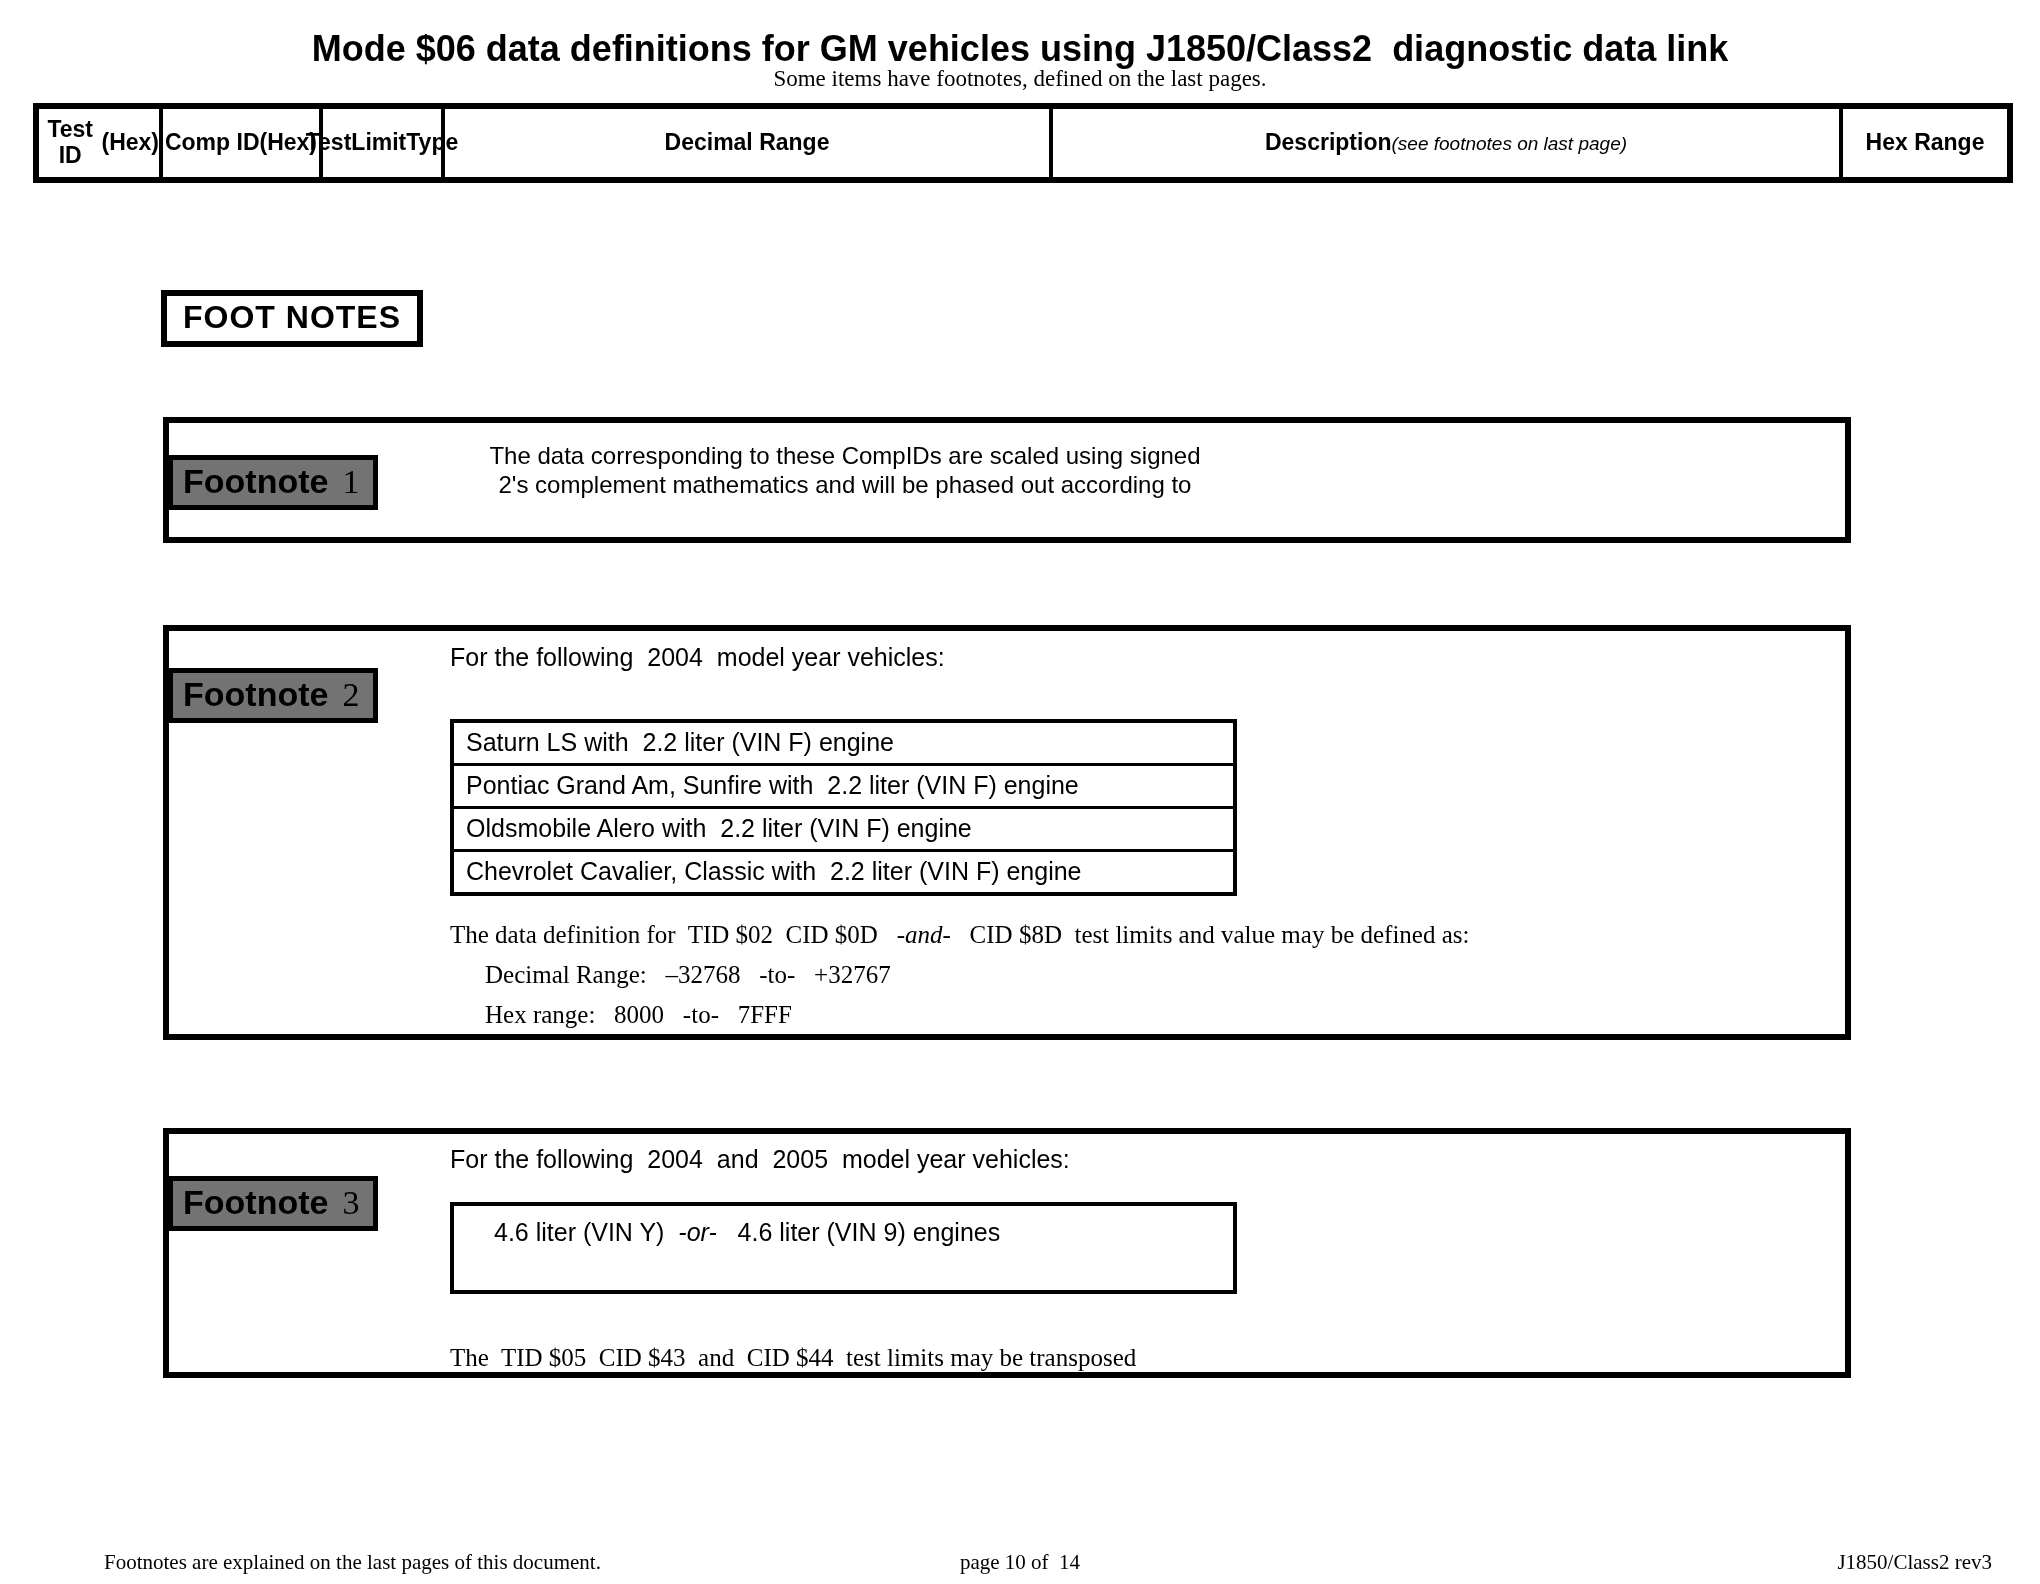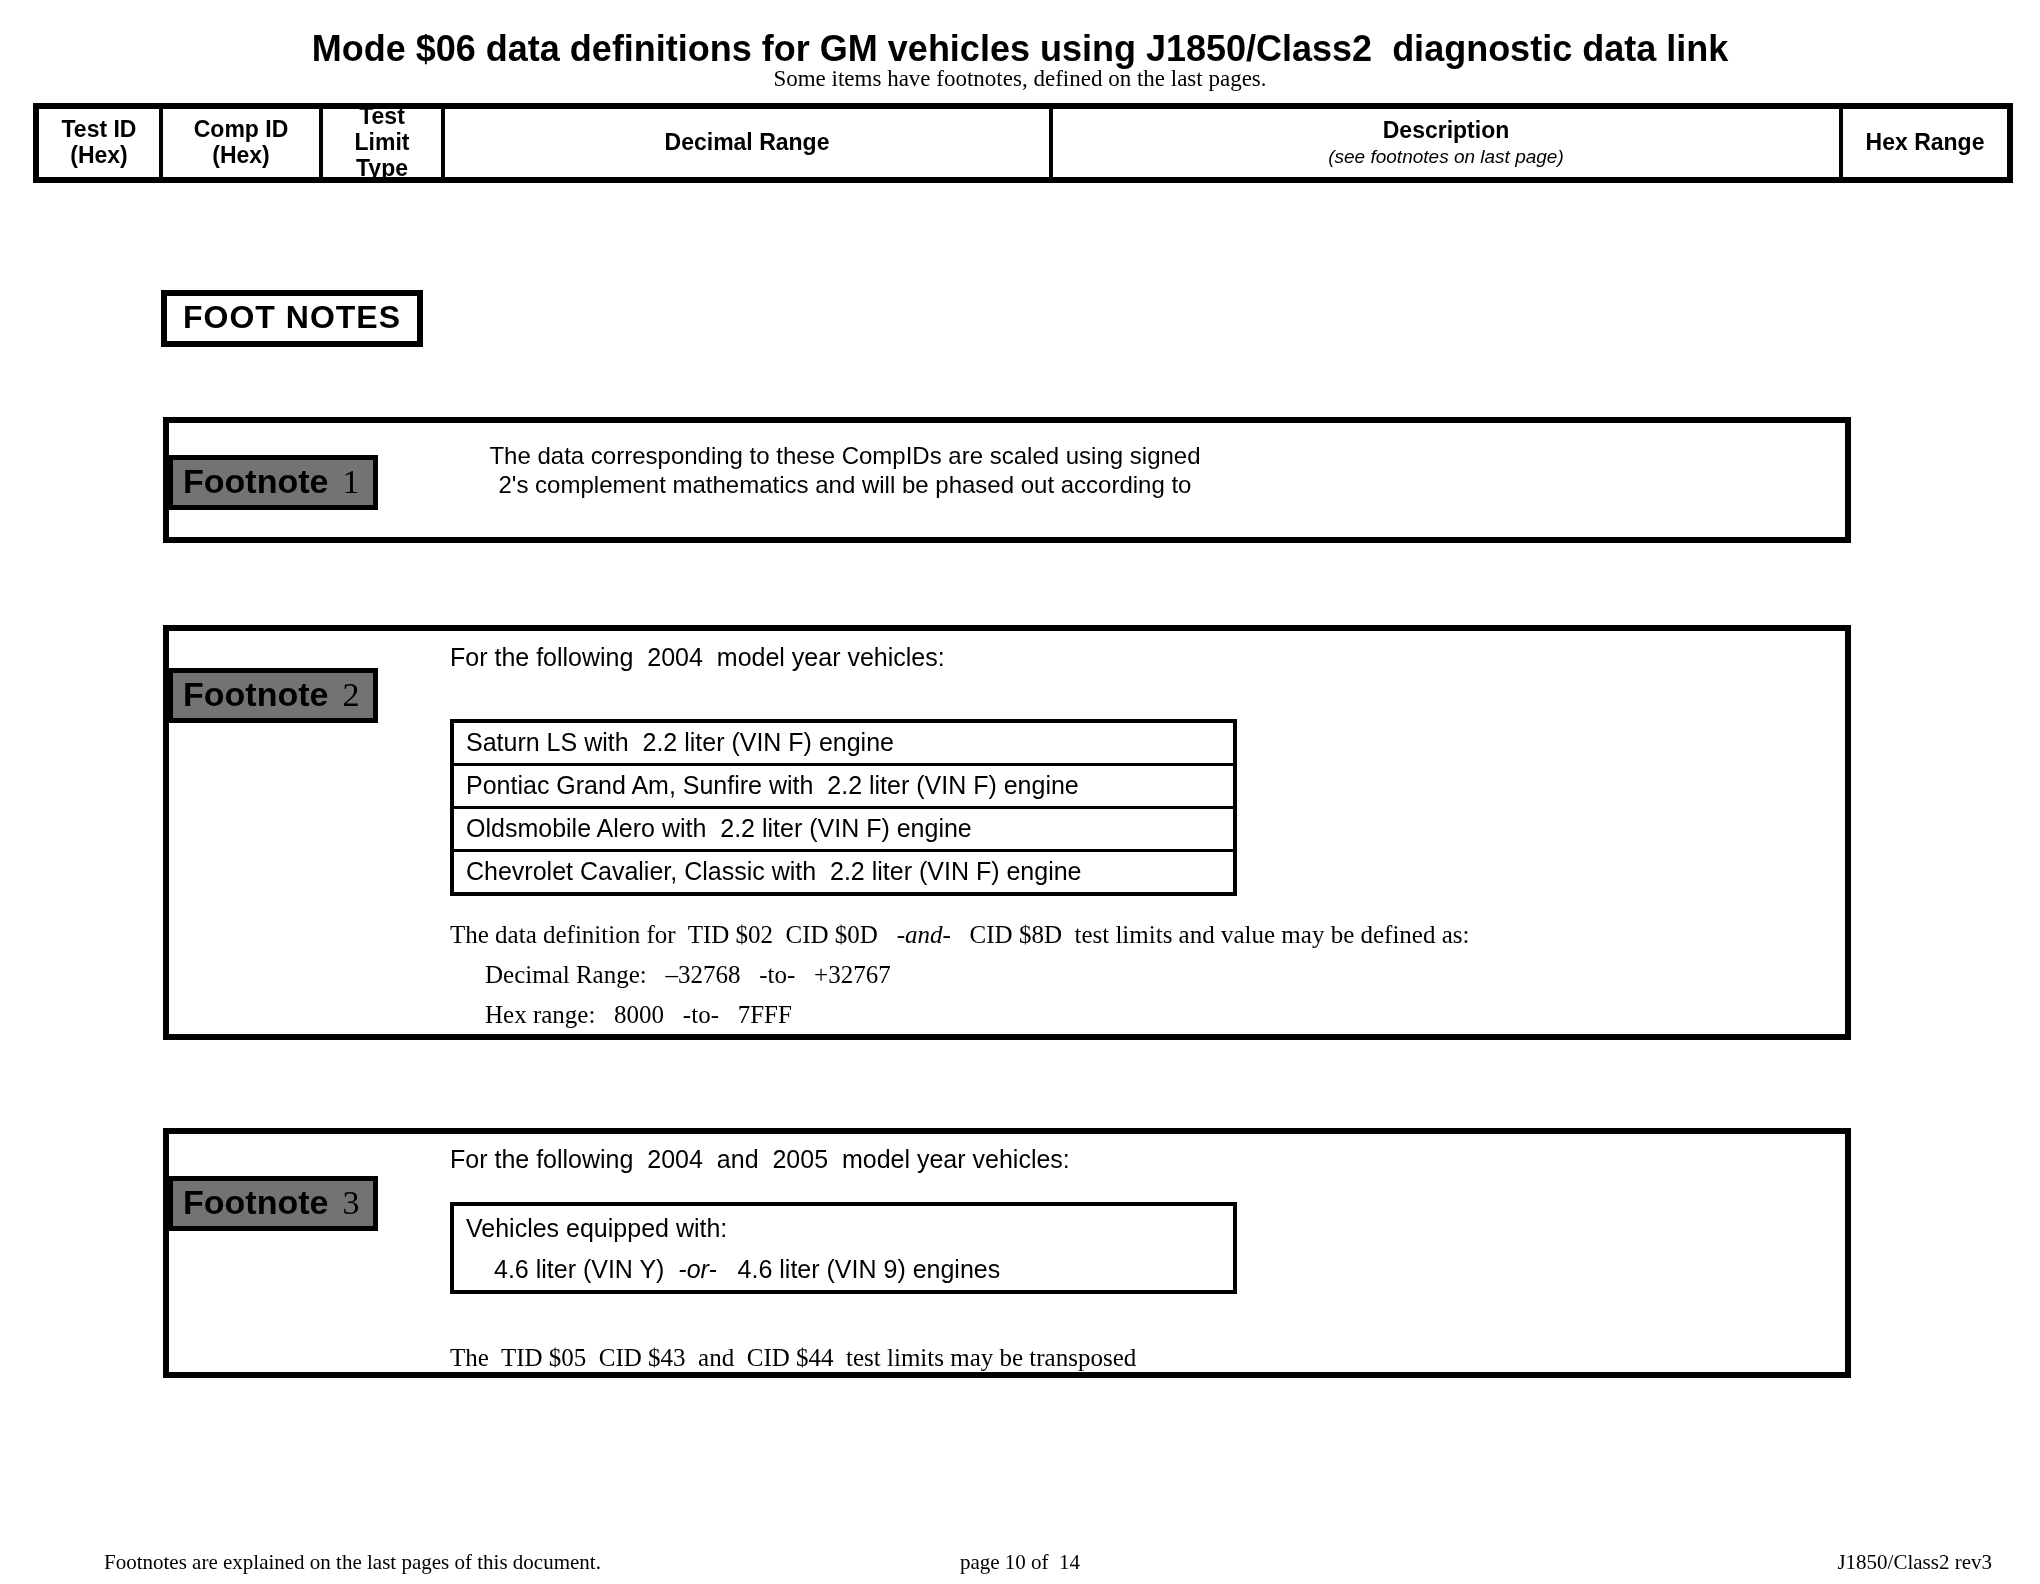--- a/index.html
+++ b/index.html
@@ -33,21 +33,21 @@
   
   .hdr-table {
     position: absolute;
     left: 33px; top: 103px;
     width: 1980px; height: 80px;
     border: 6px solid #000;
     display: flex;
   }
   .hdr-cell {
     border-right: 4px solid #000;
-    display: flex; flex-direction: column;
+    display: flex; flex-direction: row;
     align-items: center; justify-content: center;
     font-weight: bold; font-size: 23px; line-height: 1.12;
     text-align: center;
   }
   .hdr-cell:last-child { border-right: none; }
   .c0 { width: 124px; } .c1 { width: 160px; } .c2 { width: 122px; }
   .c3 { width: 790px; } .c4 { width: 608px; } .c5 { flex: 1; }
   .hdr-note {
     font-weight: normal; font-style: italic;
     font-size: 19px; margin-top: 2px;
@@ -210,21 +210,20 @@
   <div class="serif-line fn2-def"><span class="pre">The data definition for  TID $02  CID $0D   </span><span class="pre italic">-and-</span><span class="pre">   CID $8D  test limits and value may be defined as:</span></div>
   <div class="serif-line fn2-dec pre">Decimal Range:   –32768   -to-   +32767</div>
   <div class="serif-line fn2-hex pre">Hex range:   8000   -to-   7FFF</div>
 </div>
 
 <div class="fn-box fn3">
   <div class="fn-label"><span>Footnote</span><span class="fn-num">3</span></div>
   <div class="fn-intro pre">For the following  2004  and  2005  model year vehicles:</div>
 
   <div class="equip-box">
-    <div class="equip-line1 pre">Vehicles equipped with:</div>
     <div class="equip-line2"><span class="pre">4.6 liter (VIN Y)  </span><span class="pre italic">-or-</span><span class="pre">   4.6 liter (VIN 9) engines</span></div>
   </div>
 
   <div class="serif-line fn3-note pre">The  TID $05  CID $43  and  CID $44  test limits may be transposed</div>
 </div>
 
 <div class="footer">
   <span class="footer-left pre">Footnotes are explained on the last pages of this document.</span>
   <span class="footer-center pre">page 10 of  14</span>
   <span class="footer-right pre">J1850/Class2 rev3</span>

